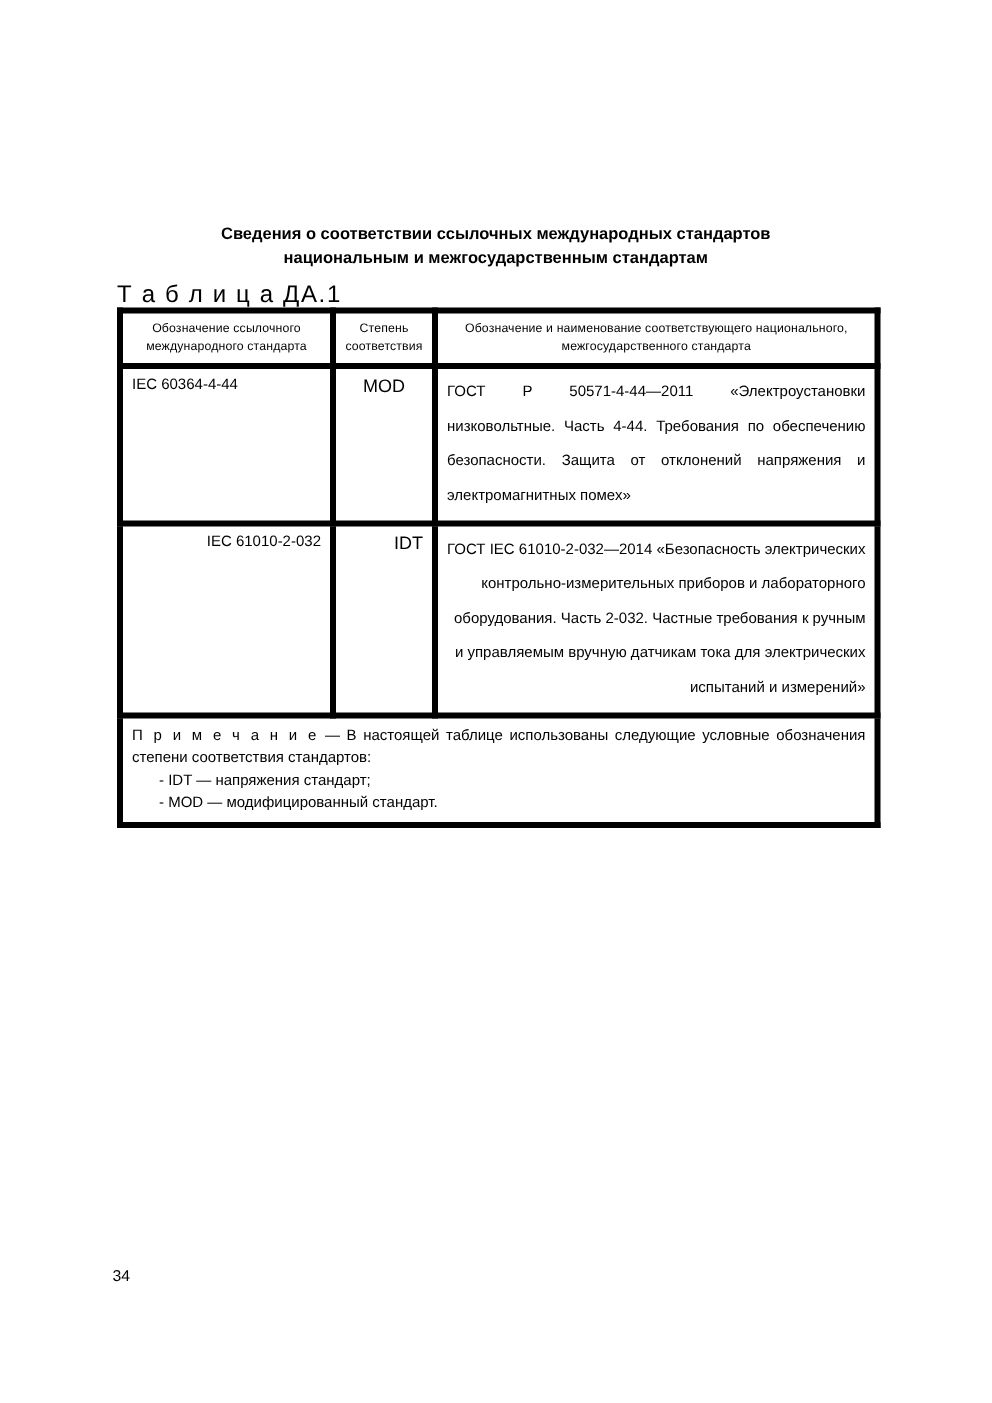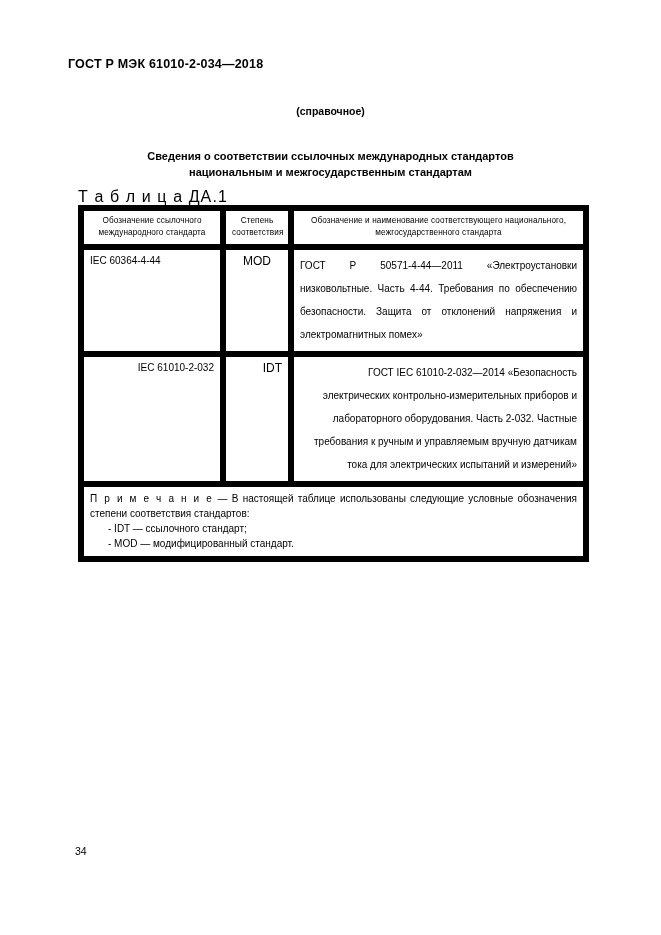--- a/index.html
+++ b/index.html
@@ -65,21 +65,21 @@
   }
   .tbl {
     position: absolute;
     left: 78px;
     top: 205px;
     width: 505px;
     border-collapse: collapse;
     table-layout: fixed;
   }
   .tbl td, .tbl th {
-    border: 6px solid #000000;
+    border: 4px solid #000000;
     vertical-align: top;
     padding: 4px 6px 5px 6px;
     font-weight: normal;
   }
   .th-cell {
     text-align: center;
     font-size: 8.2px;
     line-height: 12px;
     vertical-align: middle !important;
     padding-top: 7px;
@@ -128,23 +128,21 @@
     left: 75px;
     top: 845px;
     font-size: 10.5px;
   }
 </style>
 </head>
 <body>
 
 <div class="page">
 
-  <div class="header">ГОСТ Р МЭК 61010-2-034—2018</div>
 
-  <div class="annex-sub">(справочное)</div>
 
   <div class="doc-title">
     <div>Сведения о соответствии ссылочных международных стандартов</div>
     <div>национальным и межгосударственным стандартам</div>
   </div>
 
   <div class="table-caption">Т а б л и ц а  ДА.1</div>
 
   <table class="tbl">
     <colgroup>
@@ -168,21 +166,21 @@
       <tr class="r2">
         <td class="c-std">IEC 61010-2-032</td>
         <td class="c-deg">IDT</td>
         <td class="c-desc">ГОСТ IEC 61010-2-032—2014 «Безопасность электрических контрольно-измерительных приборов и лабораторного оборудования. Часть 2-032. Частные требования к ручным и управляемым вручную датчикам тока для электрических испытаний и измерений»</td>
       </tr>
       <tr>
         <td class="note-cell" colspan="3">
           <div>
             <span class="note-lead">П р и м е ч а н и е</span><span> — В настоящей таблице использованы следующие условные обозначения степени соответствия стандартов:</span>
           </div>
-          <div class="note-line">- IDT — ссылочного стандарт;</div>
+          <div class="note-line">- IDT — напряжения стандарт;</div>
           <div class="note-line">- MOD — модифицированный стандарт.</div>
         </td>
       </tr>
     </tbody>
   </table>
 
   <div class="page-num">34</div>
 
 </div>
 

